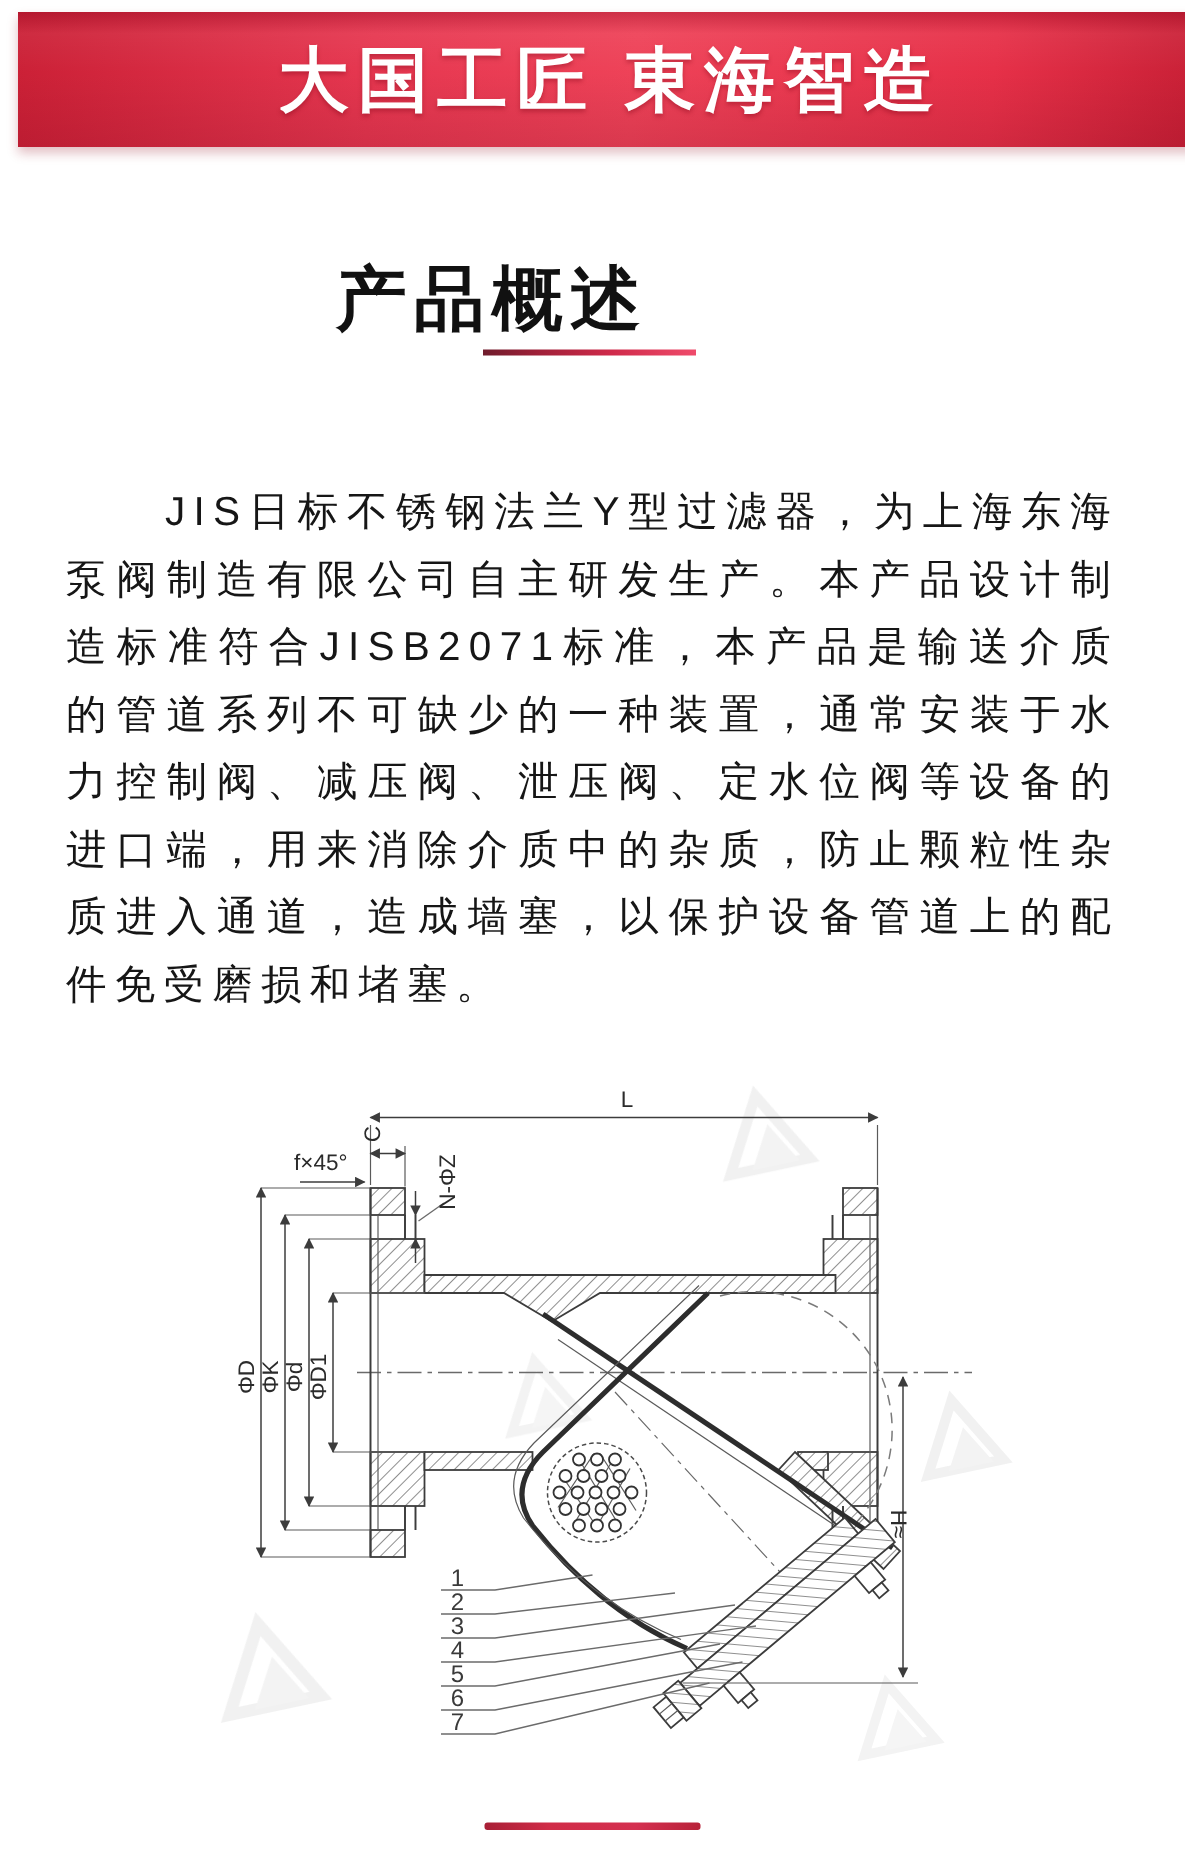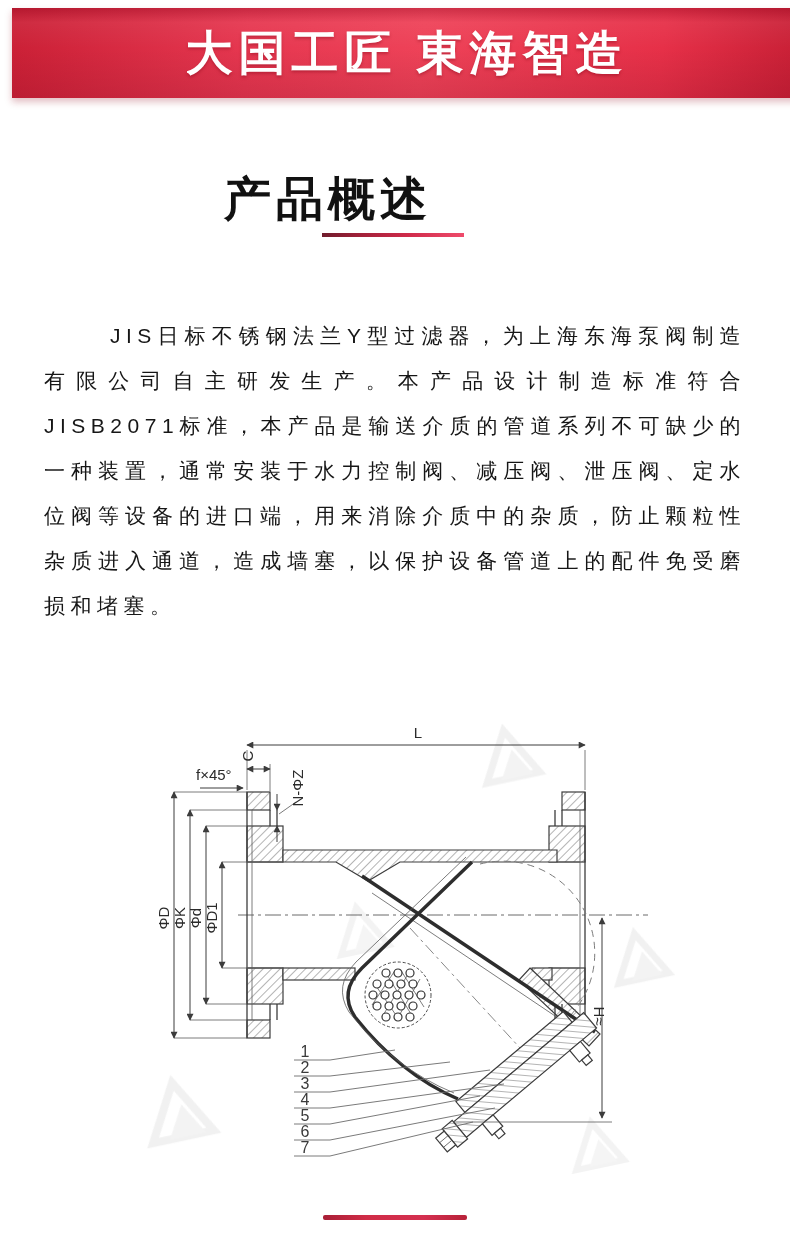--- a/index.html
+++ b/index.html
@@ -17,21 +17,21 @@
     text-shadow:0 2px 3px rgba(120,0,20,.35);}
 
   
   .sec-title{position:absolute;left:0;top:168px;width:656px;text-align:center;
     font-size:47px;font-weight:bold;color:#111;letter-spacing:5px;}
   .sec-underline{position:absolute;left:322px;top:233px;width:142px;height:4px;
     background:linear-gradient(90deg,#6f1c2c 0%,#9e2038 25%,#cf2a4a 60%,#ef4b6b 100%);}
 
   
   .intro{position:absolute;left:44px;top:292px;width:702px;
-    font-size:21px;line-height:45px;letter-spacing:5.5px;color:#161616;
+    font-size:27px;line-height:45px;letter-spacing:5.5px;color:#161616;
     text-align:justify;text-indent:66px;text-justify:inter-ideograph;}
 
   
   .diagram{position:absolute;left:100px;top:690px;width:600px;height:545px;}
   .ln{stroke:#3c3c3c;stroke-width:1.3;fill:none;}
   .thin{stroke:#5a5a5a;stroke-width:.8;fill:none;}
   .thick{stroke:#2d2d2d;stroke-width:3.4;fill:none;}
   .hatch{fill:url(#hatch);stroke:#3c3c3c;stroke-width:1.2;}
   .white{fill:#ffffff;stroke:#3c3c3c;stroke-width:1.2;}
   .dim{stroke:#3c3c3c;stroke-width:1;fill:none;}

